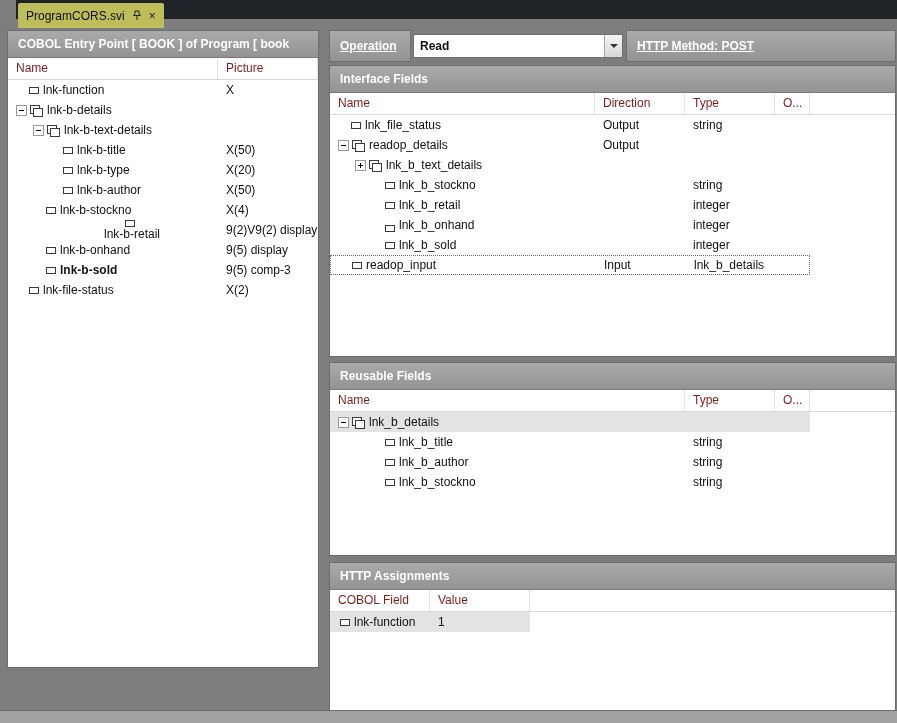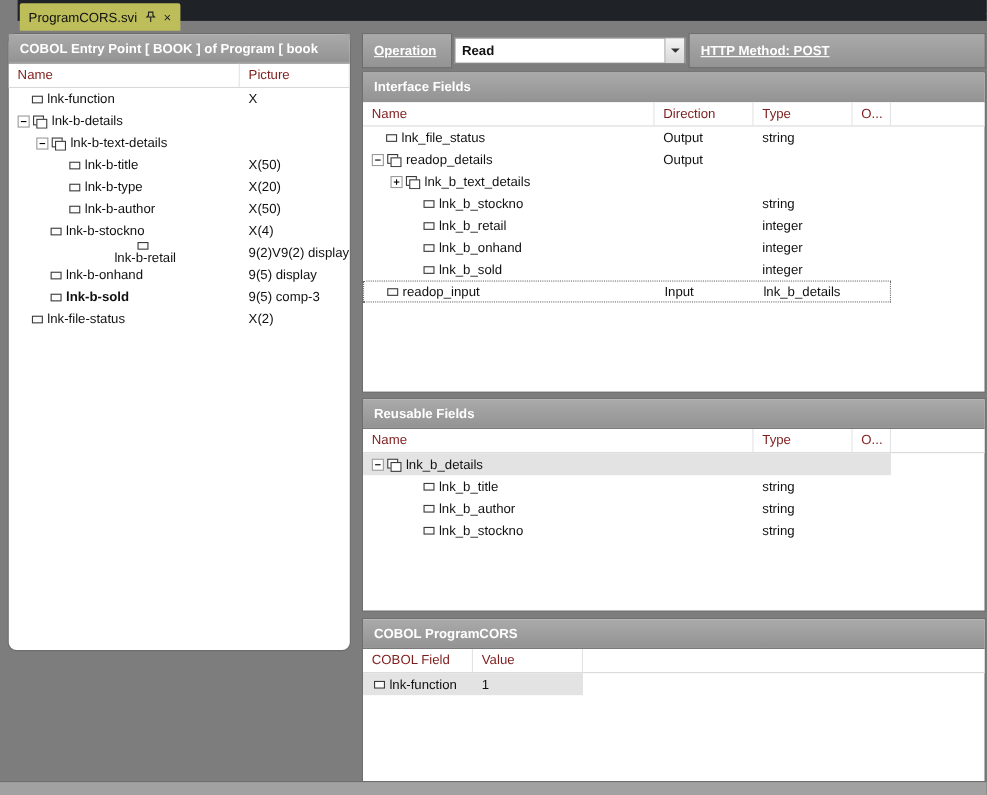--- a/index.html
+++ b/index.html
@@ -115,21 +115,21 @@
     background:linear-gradient(#F5F5F5,#D8D8D8);
     display:flex; align-items:center; justify-content:center;
   }
   .caret-down {
     width:0; height:0;
     border-left:4px solid transparent; border-right:4px solid transparent;
     border-top:4px solid #333333;
   }
 
   
-  #left-panel { left:8px;  top:31px; width:310px; height:560px;border-radius:7px; }
+  #left-panel { left:8px;  top:31px; width:310px; height:636px; }
   #if-panel   { left:330px; top:66px;  width:565px; height:290px; }
   #ru-panel   { left:330px; top:363px; width:565px; height:192px; }
   #ca-panel   { left:330px; top:563px; width:565px; height:147px; }
 
   #op-label  { left:330px; top:31px; width:80px;  }
   #http-box  { left:627px; top:31px; width:268px; }
 
   .bottom-strip {
     position:absolute; left:0; bottom:0; width:897px; height:13px;
     background:#A1A1A1; border-top:1px solid #6E6E6E;
@@ -300,21 +300,21 @@
       <div class="trow">
         <div class="tcell name-cell" style="width: 265px; padding-left: 55px;">
           <span class="icon field"></span>
           <span class="lbl">lnk_b_retail</span>
         </div>
         <div class="tcell" style="width: 90px;"></div>
         <div class="tcell" style="width: 90px;">integer</div>
         <div class="tcell" style="width: 35px;"></div>
       </div>
       <div class="trow">
-        <div class="tcell name-cell" style="width: 265px; padding-left: 55px;">
+        <div class="tcell name-cell" style="width: 265px; padding-left: 55px; align-items: flex-end;">
           <span class="icon field"></span>
           <span class="lbl">lnk_b_onhand</span>
         </div>
         <div class="tcell" style="width: 90px;"></div>
         <div class="tcell" style="width: 90px;">integer</div>
         <div class="tcell" style="width: 35px;"></div>
       </div>
       <div class="trow">
         <div class="tcell name-cell" style="width: 265px; padding-left: 55px;">
           <span class="icon field"></span>
@@ -374,21 +374,21 @@
           <span class="icon field"></span>
           <span class="lbl">lnk_b_stockno</span>
         </div>
         <div class="tcell" style="width: 90px;">string</div>
         <div class="tcell" style="width: 35px;"></div>
       </div>
     </div>
 </div>
 
 <div class="panel" id="ca-panel">
-  <div class="sec-head">COBOL ProgramCORS</div>
+  <div class="sec-head">HTTP Assignments</div>
   <div id="caBody">
       <div class="thead">
         <div class="th" style="width: 100px;">COBOL Field</div>
         <div class="th" style="width: 100px;">Value</div>
       </div>
       <div class="trow highlighted" style="width: 200px;">
         <div class="tcell name-cell" style="width: 100px; padding-left: 10px;">
           <span class="icon field"></span>
           <span class="lbl">lnk-function</span>
         </div>

